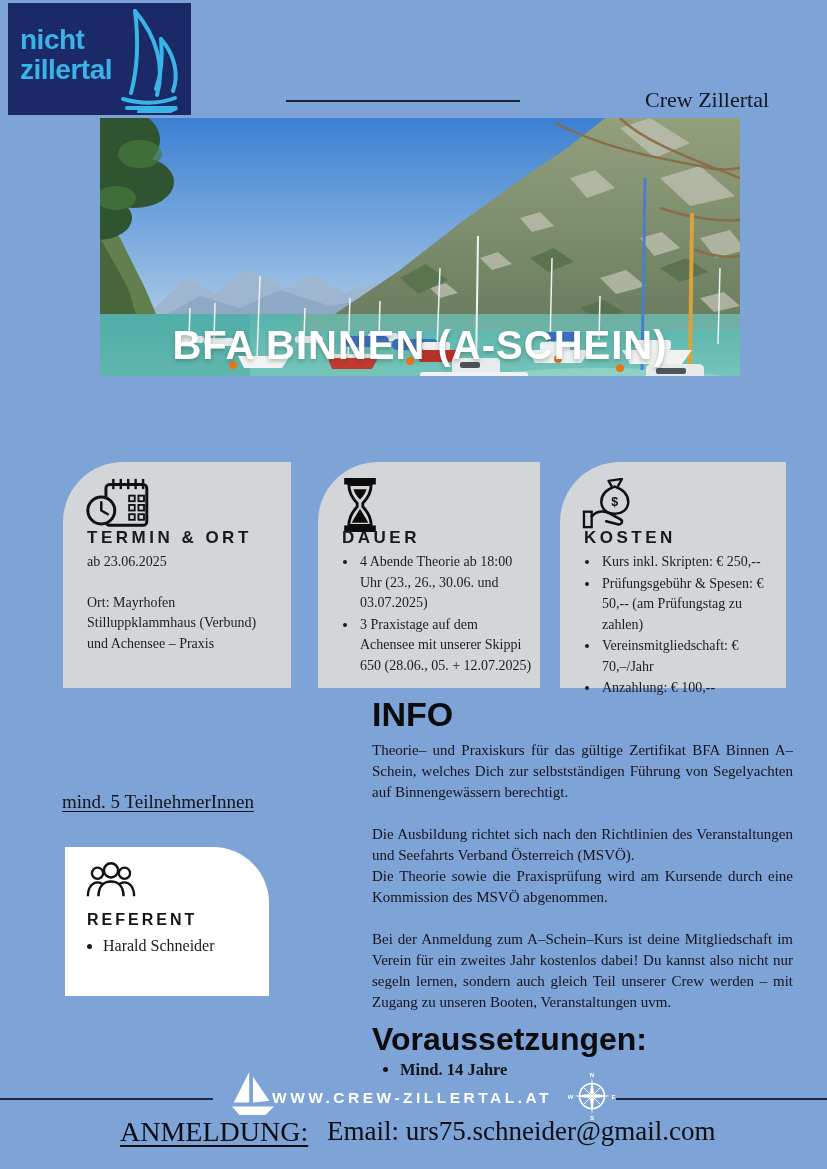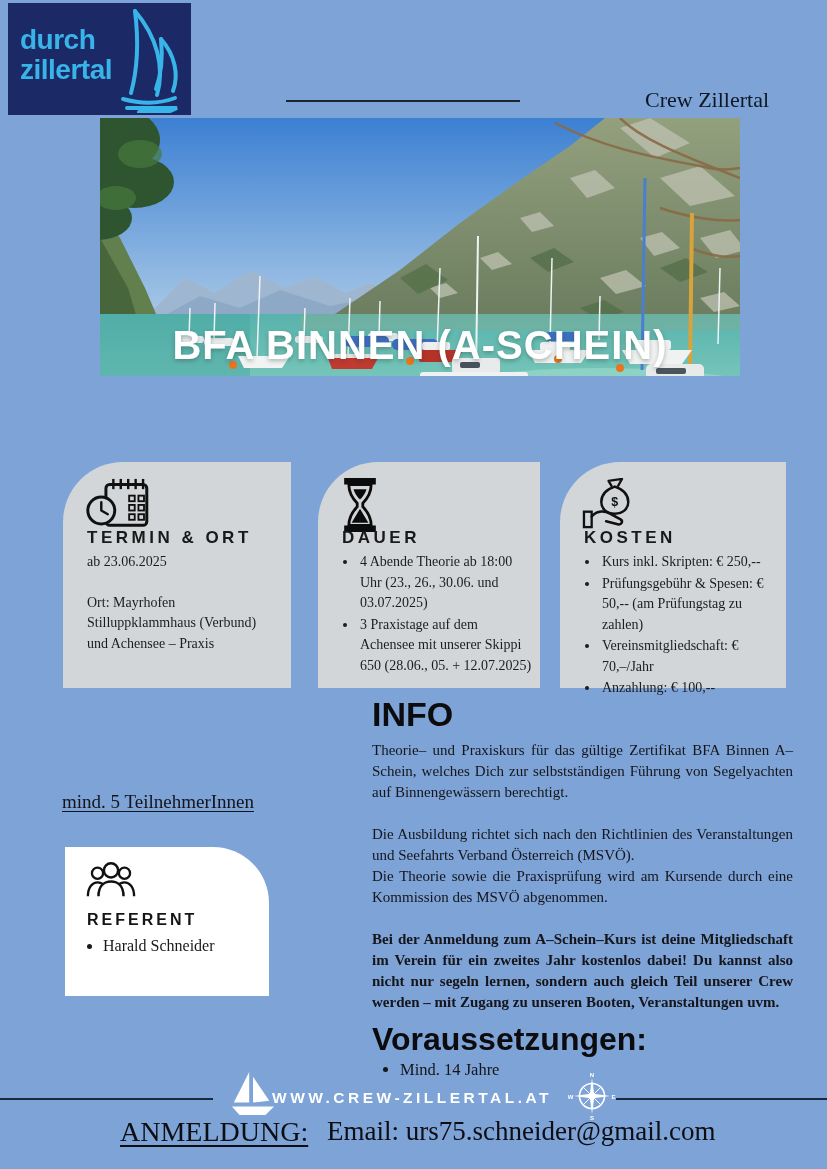--- a/index.html
+++ b/index.html
@@ -35,57 +35,57 @@
     font-family:"Liberation Serif",serif;font-size:14px;line-height:20.5px;color:#1c1c1e;}
   .card-body .spacer{height:20px;}
   .card-body ul{margin:0;padding:0 0 0 16px;list-style:disc;}
   .card-body li{margin:0 0 1px 0;padding-left:2px;}
   
   .info-title{position:absolute;left:372px;top:695px;font-weight:800;font-size:34px;color:#0c0c0e;}
   .info-text{position:absolute;left:372px;top:740px;width:421px;
     font-family:"Liberation Serif",serif;font-size:15px;line-height:21px;
     text-align:justify;color:#15151a;}
   .info-text .para{margin:0 0 21px 0;}
-  .info-text .para:last-child{margin-bottom:8px;font-weight:bold;}
+  .info-text .para:last-child{margin-bottom:8px;}
   
   .participants-note{position:absolute;left:62px;top:791px;
     font-family:"Liberation Serif",serif;font-size:19px;color:#14141c;
     text-decoration:underline;text-underline-offset:3px;}
   .referent-card{position:absolute;left:65px;top:847px;width:204px;height:149px;
     background:#ffffff;border-radius:0 56px 0 0;}
   .referent-icon{position:absolute;left:20px;top:12px;}
   .referent-title{position:absolute;left:22px;top:64px;font-weight:bold;font-size:16px;
     letter-spacing:3px;color:#151515;}
   .referent-list{position:absolute;left:22px;top:90px;margin:0;padding:0 0 0 16px;
     font-family:"Liberation Serif",serif;font-size:16px;color:#1a1a1e;}
   
   .req-title{position:absolute;left:372px;top:1021px;font-weight:800;font-size:32px;color:#0c0c0e;}
   .req-list{position:absolute;left:382px;top:1060px;margin:0;padding:0 0 0 18px;
-    font-family:"Liberation Serif",serif;font-size:16.5px;color:#15151a;}
+    font-family:"Liberation Serif",serif;font-size:16.5px;color:#15151a;font-weight:bold;}
   
   .line-left{position:absolute;left:0;top:1098px;width:213px;height:2px;background:#1c2840;}
   .line-right{position:absolute;left:616px;top:1098px;width:211px;height:2px;background:#1c2840;}
   .footer-sailboat{position:absolute;left:230px;top:1070px;}
   .website{position:absolute;left:272px;top:1089px;font-weight:bold;font-size:15.5px;
     letter-spacing:3.5px;color:#ffffff;}
   .footer-compass{position:absolute;left:568px;top:1072px;}
   .anmeldung{position:absolute;left:120px;top:1116px;
     font-family:"Liberation Serif",serif;font-size:28px;color:#0d0d12;
     text-decoration:underline;text-underline-offset:4px;}
   .email{position:absolute;left:327px;top:1116px;
     font-family:"Liberation Serif",serif;font-size:27px;color:#0d0d12;}
 </style>
 </head>
 <body>
 
 <div class="page">
 
   <div class="logo-box">
     <div class="logo-text">
-      <div>durch</div>
+      <div>nicht</div>
       <div>zillertal</div>
     </div>
     <svg class="logo-sail" width="86" height="106" viewBox="0 0 86 106" fill="none" stroke="#39b4e8" stroke-width="4" stroke-linecap="round">
       <path d="M34,4 C56,30 64,60 56,88"></path>
       <path d="M34,4 C38,36 36,64 30,86"></path>
       <path d="M60,32 C74,48 78,68 72,84"></path>
       <path d="M60,32 C62,52 60,68 55,82"></path>
       <path d="M22,92 C40,97 58,97 74,91"></path>
       <path d="M26,101 L76,101 L67,105 L38,105"></path>
     </svg>

